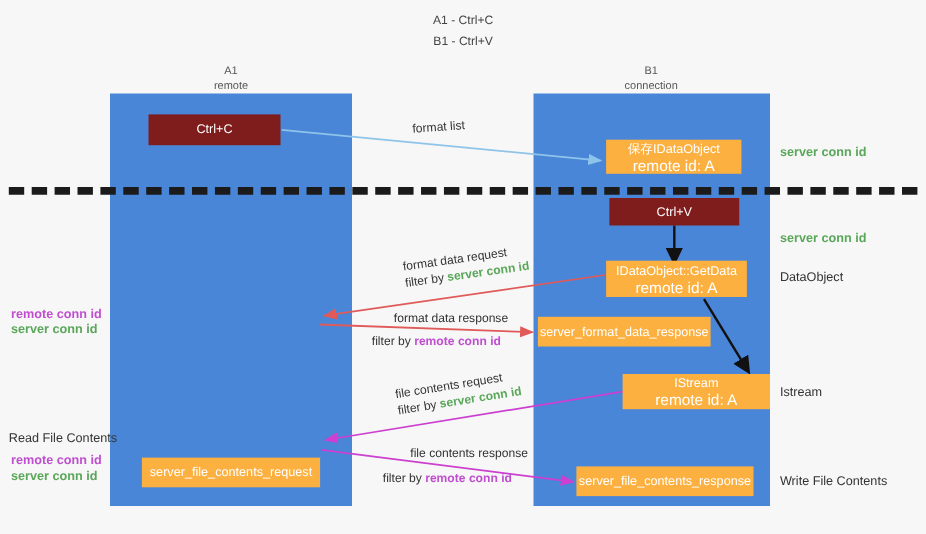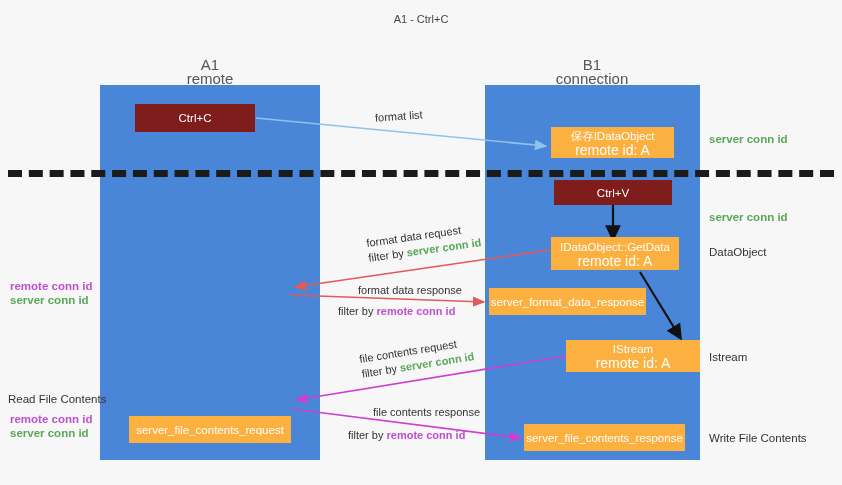--- a/index.html
+++ b/index.html
@@ -29,21 +29,21 @@
     width: 842px;
     text-align: center;
     font-size: 11px;
     color: #444444;
     line-height: 19px;
   }
   
   .col-header {
     position: absolute;
     text-align: center;
-    font-size: 15px;
+    font-size: 10px;
     color: #555555;
     line-height: 14px;
     width: 160px;
   }
   
   .lane {
     position: absolute;
     background: #4a86d8;
     top: 85px;
     height: 375px;
@@ -109,20 +109,21 @@
     pointer-events: none;
   }
 </style>
 </head>
 <body>
 
 <div id="canvas">
 
   <div class="title-block">
     <div>A1 - Ctrl+C</div>
+    <div>B1 - Ctrl+V</div>
   </div>
 
   <div class="col-header" style="left:130px; top:58px;">
     <div>A1</div>
     <div>remote</div>
   </div>
   <div class="col-header" style="left:512px; top:58px;">
     <div>B1</div>
     <div>connection</div>
   </div>

